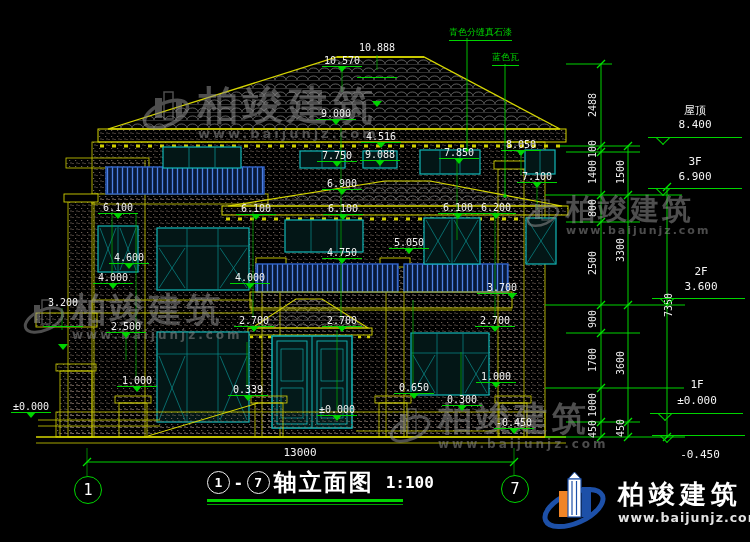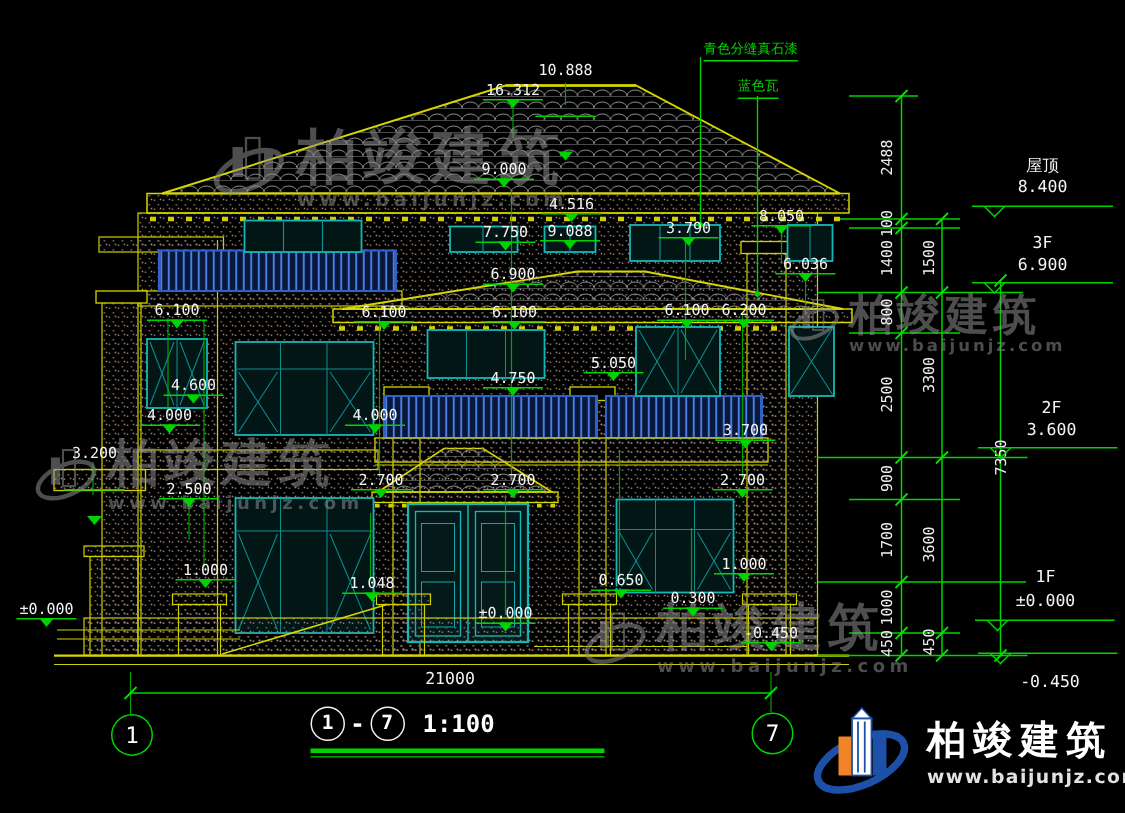--- a/index.html
+++ b/index.html
@@ -315,31 +315,32 @@
       <ellipse cx="24" cy="28" rx="20" ry="10" fill="none" stroke="#8e8e8e" stroke-width="3" transform="rotate(-24 24 28)"></ellipse>
       <rect x="14" y="13" width="6" height="18" fill="#8e8e8e"></rect>
       <rect x="22" y="8" width="8" height="24" fill="none" stroke="#8e8e8e" stroke-width="1.4"></rect>
     </svg>
     <div class="wm-body">
       <span class="wm-name">柏竣建筑</span>
       <span class="wm-url">www.baijunjz.com</span>
     </div>
   </div>
 
-  <div class="mat" style="left:469px;top:26px;">青色分缝真石漆</div>
+  <div class="mat" style="left:449px;top:26px;">青色分缝真石漆</div>
   <div class="mat" style="left:492px;top:51px;">蓝色瓦</div>
 
-  <span id="span-dim">21000</span>
+  <span id="span-dim">13000</span>
   <div class="axis-bubble" style="left:74px;top:476px;">1</div>
   <div class="axis-bubble" style="left:501px;top:475px;">7</div>
 
   <div id="title-row">
     <span class="title-circle">1</span>
     <span class="title-dash">-</span>
     <span class="title-circle">7</span>
+    <span id="title-text">轴立面图</span>
     <span id="title-scale">1:100</span>
   </div>
   <div id="title-underline"></div>
   <div id="title-underline2"></div>
 
   <div id="brand">
     <svg width="80" height="72">
       <ellipse cx="40" cy="42" rx="31" ry="15" fill="none" stroke="#1d50a8" stroke-width="5" transform="rotate(-24 40 42)"></ellipse>
       <rect x="25" y="25" width="9" height="26" fill="#f08426"></rect>
       <polygon points="34,13 40.5,6 47,13" fill="#fff" stroke="#1d50a8" stroke-width="1"></polygon>
@@ -353,21 +354,21 @@
       <span id="brand-url">www.baijunjz.com</span>
     </div>
   </div>
 
 <div class="mk" style="left: 377px; top: 42px; gap: 24px;">
       <span class="mk-v">10.888</span>
       <span class="mk-line"></span>
       <span class="mk-tri"></span>
     </div>
     <div class="mk" style="left: 342px; top: 55px;">
-      <span class="mk-v">16.312</span>
+      <span class="mk-v">10.570</span>
       <span class="mk-line"></span>
       <span class="mk-tri"></span>
     </div>
     <div class="mk" style="left: 336px; top: 108px;">
       <span class="mk-v">9.000</span>
       <span class="mk-line"></span>
       <span class="mk-tri"></span>
     </div>
     <div class="mk" style="left: 381px; top: 131px;">
       <span class="mk-v">4.516</span>
@@ -383,26 +384,26 @@
       <span class="mk-v">7.750</span>
       <span class="mk-line"></span>
       <span class="mk-tri"></span>
     </div>
     <div class="mk" style="left: 380px; top: 149px;">
       <span class="mk-v">9.088</span>
       <span class="mk-line"></span>
       <span class="mk-tri"></span>
     </div>
     <div class="mk" style="left: 459px; top: 147px;">
-      <span class="mk-v">3.790</span>
+      <span class="mk-v">7.850</span>
       <span class="mk-line"></span>
       <span class="mk-tri"></span>
     </div>
     <div class="mk" style="left: 537px; top: 171px;">
-      <span class="mk-v">6.036</span>
+      <span class="mk-v">7.100</span>
       <span class="mk-line"></span>
       <span class="mk-tri"></span>
     </div>
     <div class="mk" style="left: 342px; top: 178px;">
       <span class="mk-v">6.900</span>
       <span class="mk-line"></span>
       <span class="mk-tri"></span>
     </div>
     <div class="mk" style="left: 118px; top: 202px;">
       <span class="mk-v">6.100</span>
@@ -447,21 +448,21 @@
     <div class="mk" style="left: 113px; top: 272px;">
       <span class="mk-v">4.000</span>
       <span class="mk-line"></span>
       <span class="mk-tri"></span>
     </div>
     <div class="mk" style="left: 250px; top: 272px;">
       <span class="mk-v">4.000</span>
       <span class="mk-line"></span>
       <span class="mk-tri"></span>
     </div>
-    <div class="mk" style="left: 497px; top: 282px;">
+    <div class="mk" style="left: 497px; top: 282px; align-items: flex-end;">
       <span class="mk-v">3.700</span>
       <span class="mk-line"></span>
       <span class="mk-tri"></span>
     </div>
     <div class="mk" style="left: 63px; top: 297px; gap: 18px;">
       <span class="mk-v">3.200</span>
       <span class="mk-line"></span>
       <span class="mk-tri"></span>
     </div>
     <div class="mk" style="left: 126px; top: 321px;">
@@ -493,21 +494,21 @@
       <span class="mk-v">1.000</span>
       <span class="mk-line"></span>
       <span class="mk-tri"></span>
     </div>
     <div class="mk" style="left: 414px; top: 382px; text-decoration: underline;">
       <span class="mk-v">0.650</span>
       <span class="mk-line"></span>
       <span class="mk-tri"></span>
     </div>
     <div class="mk" style="left: 248px; top: 384px;">
-      <span class="mk-v">1.048</span>
+      <span class="mk-v">0.339</span>
       <span class="mk-line"></span>
       <span class="mk-tri"></span>
     </div>
     <div class="mk" style="left: 462px; top: 394px;">
       <span class="mk-v">0.300</span>
       <span class="mk-line"></span>
       <span class="mk-tri"></span>
     </div>
     <div class="mk" style="left: 31px; top: 401px;">
       <span class="mk-v">±0.000</span>

